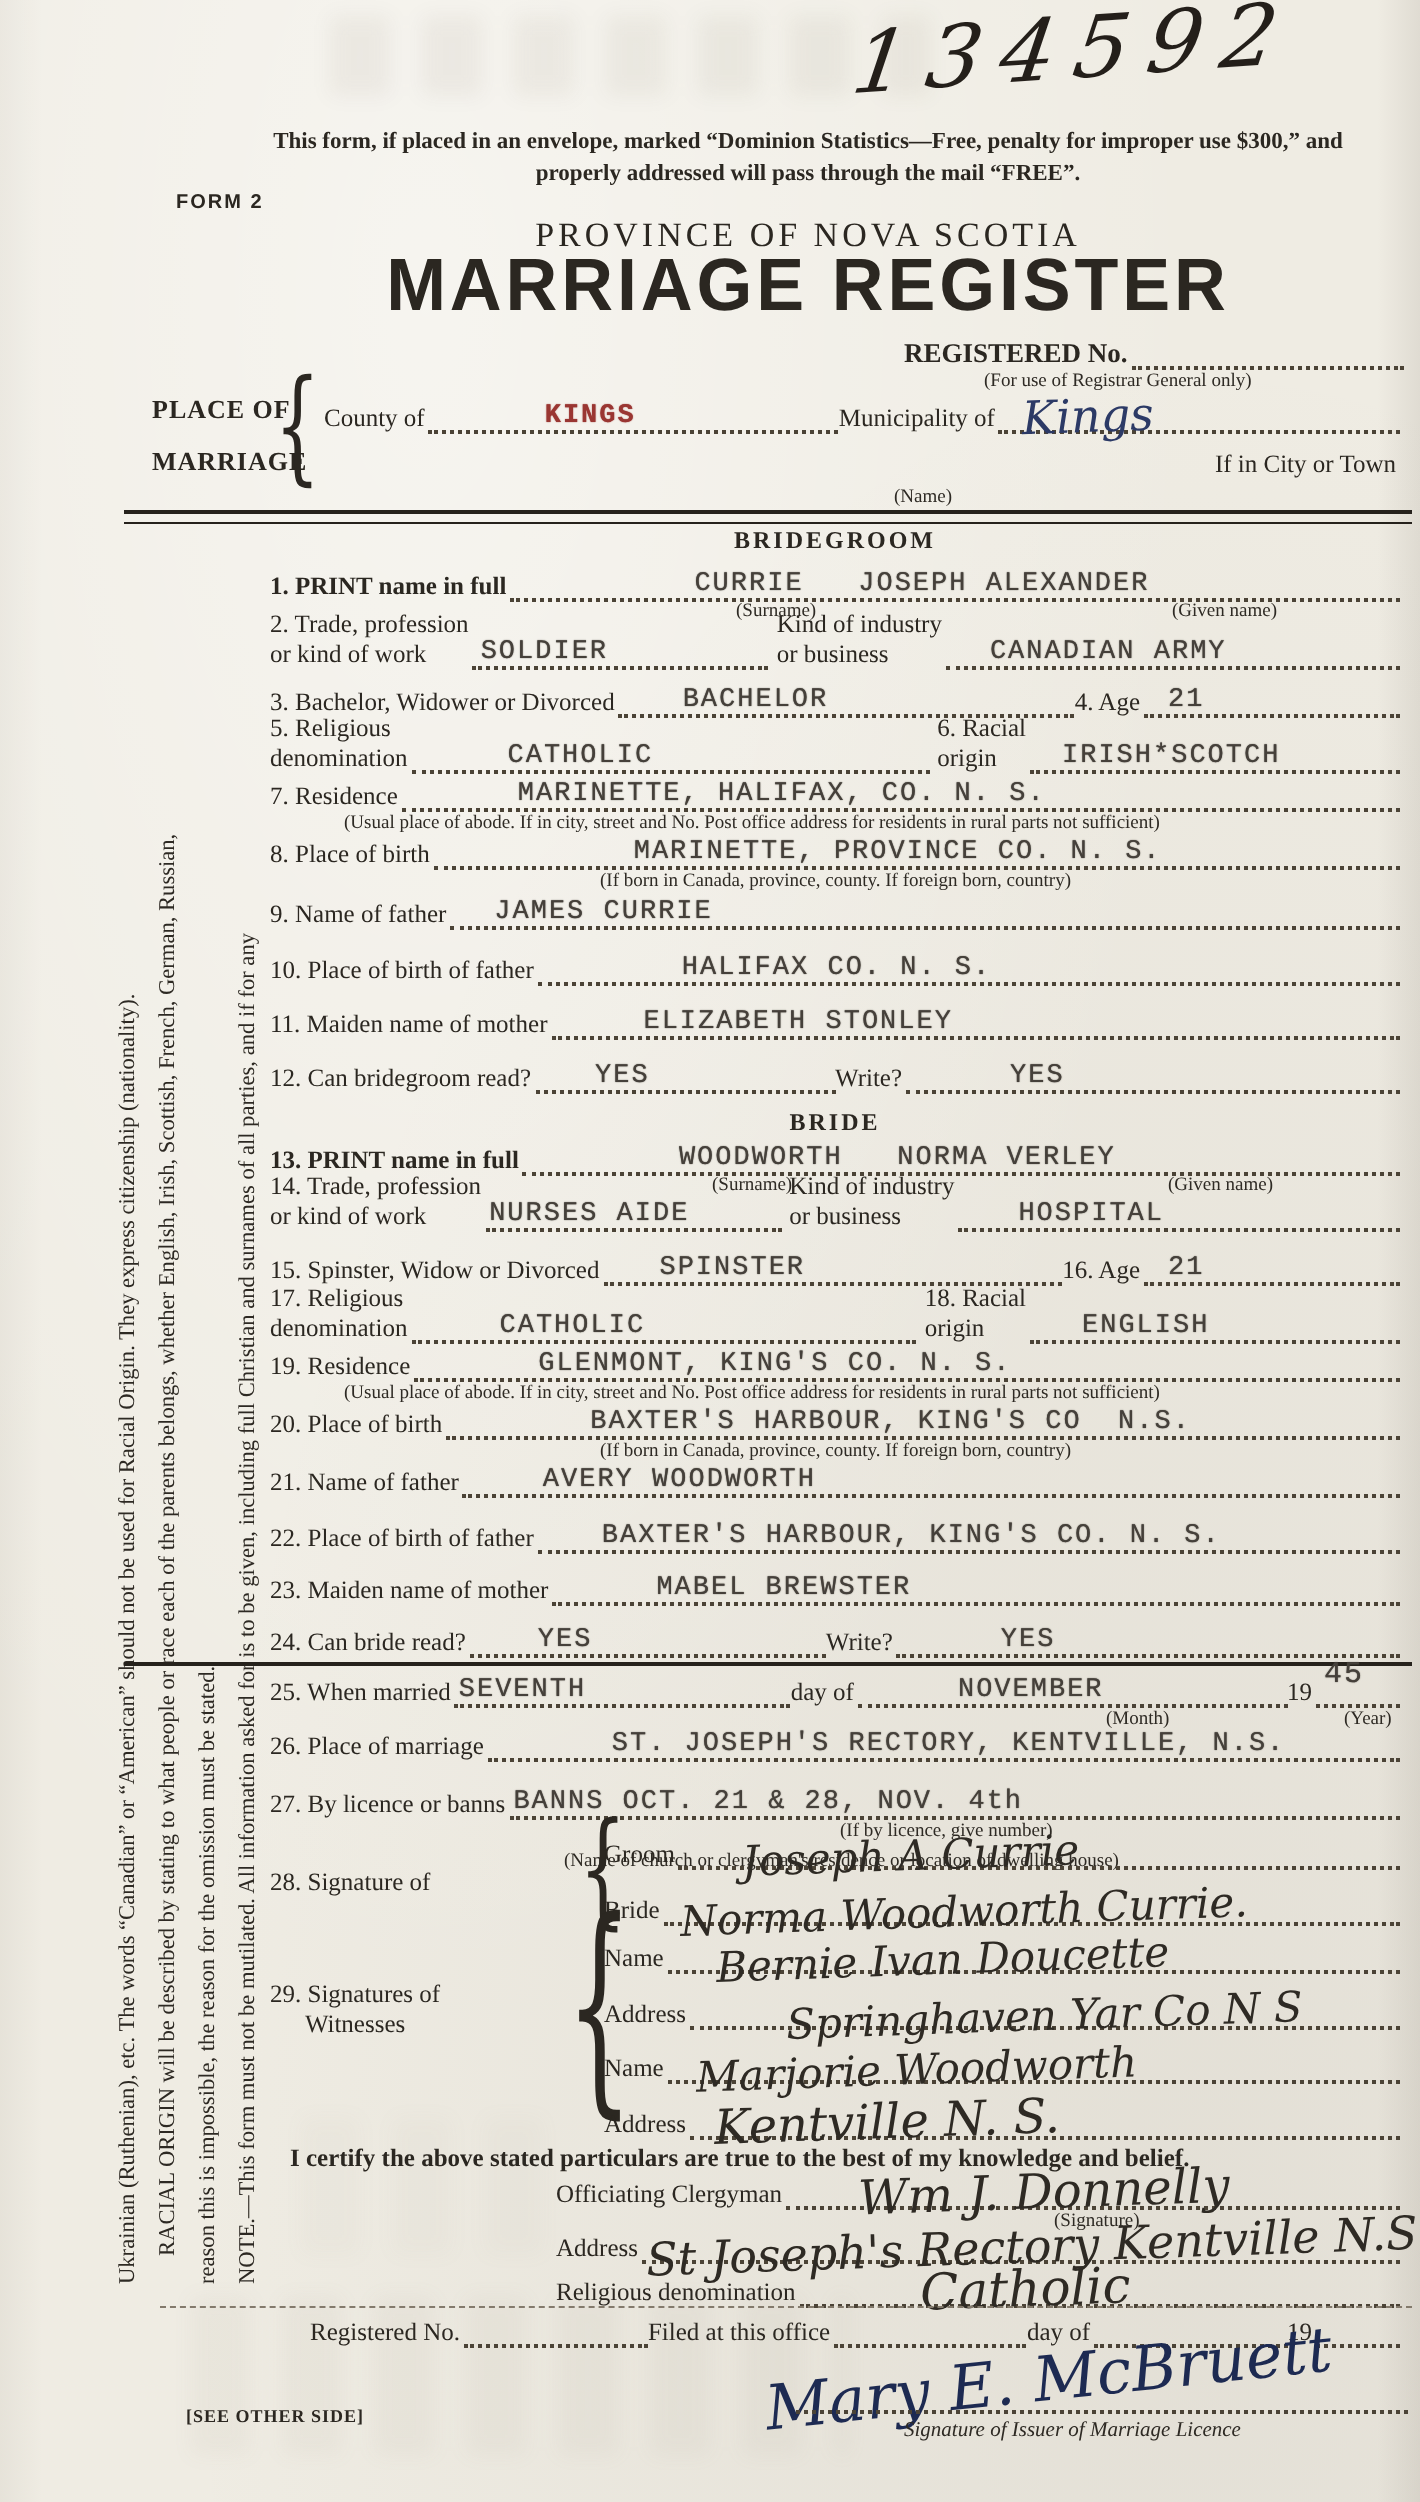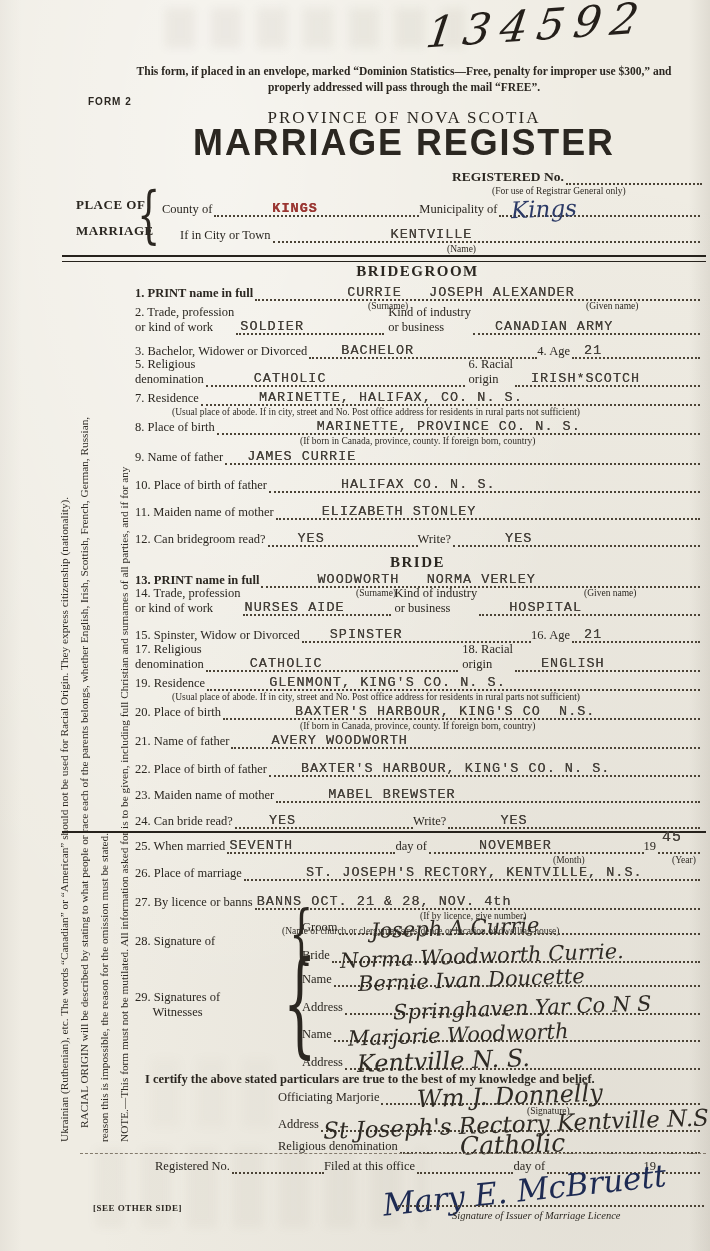--- a/index.html
+++ b/index.html
@@ -20,21 +20,21 @@
   .grow{flex:1;}
   .tv{position:absolute;bottom:-1px;font-family:"Liberation Mono",monospace;font-size:13.5px;
       letter-spacing:1px;color:#45403a;white-space:pre;text-shadow:0 0 .6px #45403a;}
   .hw{position:absolute;bottom:-7px;font-family:"DejaVu Serif",serif;font-style:italic;
       font-size:21px;color:#2e2a24;white-space:pre;transform:rotate(-2deg);}
   .hw-blue{color:#2c3a66;}
   .sub{position:absolute;font-size:9.5px;white-space:nowrap;color:#2e2a24;}
   .rule-double{position:absolute;left:62px;right:4px;height:4px;border-top:2.5px solid #26221c;border-bottom:1px solid #26221c;}
   .rule-thick{position:absolute;left:62px;right:4px;border-top:2px solid #26221c;}
   .rule-dash{position:absolute;left:80px;right:4px;border-top:1px dashed #837a6c;}
-  .heading{position:absolute;left:135px;right:10px;text-align:center;font-weight:bold;font-size:15px;letter-spacing:1.5px;}
+  .heading{position:absolute;left:135px;right:10px;text-align:center;font-weight:bold;font-size:12px;letter-spacing:1.5px;}
   .brace{position:absolute;font-family:"DejaVu Serif",serif;color:#2b2721;line-height:1;}
   .vnote{position:absolute;left:58px;top:330px;width:72px;height:812px;}
   .vnote-inner{position:absolute;left:0;top:812px;width:812px;height:72px;transform-origin:0 0;
       transform:rotate(-90deg);display:flex;flex-direction:column;justify-content:space-between;}
   .vnote-inner div{font-size:11.3px;line-height:1.1;white-space:nowrap;color:#2d2923;}
   .ghost{position:absolute;filter:blur(5px);
       background:repeating-linear-gradient(90deg,rgba(140,130,112,.20) 0 30px,rgba(140,130,112,0) 30px 46px);}
   .serial{position:absolute;top:0px;left:428px;font-family:"DejaVu Serif",serif;font-style:italic;
       font-size:43px;letter-spacing:9px;color:#241f1a;transform:skewX(-12deg) rotate(-4deg);white-space:nowrap;}
   .notice{position:absolute;top:64px;left:110px;right:12px;text-align:center;font-size:11.5px;font-weight:bold;line-height:1.35;}
@@ -85,21 +85,21 @@
   <div class="row" style="top:200px;left:162px;">
     <span class="lbl">County of</span>
     <span class="fill" style="width:205px;">
       <span class="tv" style="left:58px;color:#9a3632;font-weight:bold;text-shadow:0 0 .6px #9a3632;">KINGS</span>
     </span>
     <span class="lbl">Municipality of</span>
     <span class="fill grow">
       <span class="hw hw-blue" style="left:12px;font-size:23px;">Kings</span>
     </span>
   </div>
-  <div class="row" style="top:226px;left:180px;">
+  <div class="row" style="top:226px;left:160px;flex-direction:column;">
     <span class="lbl">If in City or Town</span>
     <span class="fill grow">
       <span class="tv" style="left:118px;">KENTVILLE</span>
     </span>
   </div>
   <div class="sub" style="top:244px;left:447px;">(Name)</div>
 
   <div class="rule-double" style="top:255px;"></div>
   <div class="heading" style="top:263px;">BRIDEGROOM</div>
 
@@ -212,21 +212,21 @@
     <span class="fill grow">
       <span class="tv" style="left:52px;">YES</span>
     </span>
   </div>
 
   <div class="heading" style="top:554px;">BRIDE</div>
 
   <div class="row" style="top:571px;">
     <span class="lbl" style="font-weight:bold;">13. PRINT name in full</span>
     <span class="fill grow">
-      <span class="tv" style="left:44px;padding-left:12px;">WOODWORTH   NORMA VERLEY</span>
+      <span class="tv" style="left:66px;padding-left:12px;">WOODWORTH   NORMA VERLEY</span>
     </span>
   </div>
   <div class="sub" style="top:588px;left:356px;">(Surname)</div>
   <div class="sub" style="top:588px;left:584px;">(Given name)</div>
 
   <div class="row" style="top:586px;">
     <span class="l2">
       <div>14. Trade, profession</div>
         <div>or kind of work</div>
     </span>
@@ -394,21 +394,21 @@
   <div class="row" style="top:1053px;left:302px;">
     <span class="lbl">Address</span>
     <span class="fill grow">
       <span class="hw" style="left:12px;font-size:24px;">Kentville N. S.</span>
     </span>
   </div>
 
   <div class="certify" style="top:1072px;">I certify the above stated particulars are true to the best of my knowledge and belief.</div>
 
   <div class="row" style="top:1088px;left:278px;">
-    <span class="lbl">Officiating Marjorie</span>
+    <span class="lbl">Officiating Clergyman</span>
     <span class="fill grow">
       <span class="hw" style="left:36px;font-size:24px;">Wm J. Donnelly</span>
     </span>
   </div>
   <div class="sub" style="top:1106px;left:527px;">(Signature)</div>
 
   <div class="row" style="top:1115px;left:278px;">
     <span class="lbl">Address</span>
     <span class="fill grow">
       <span class="hw" style="left:2px;font-size:23px;">St Joseph's Rectory Kentville N.S.</span>

